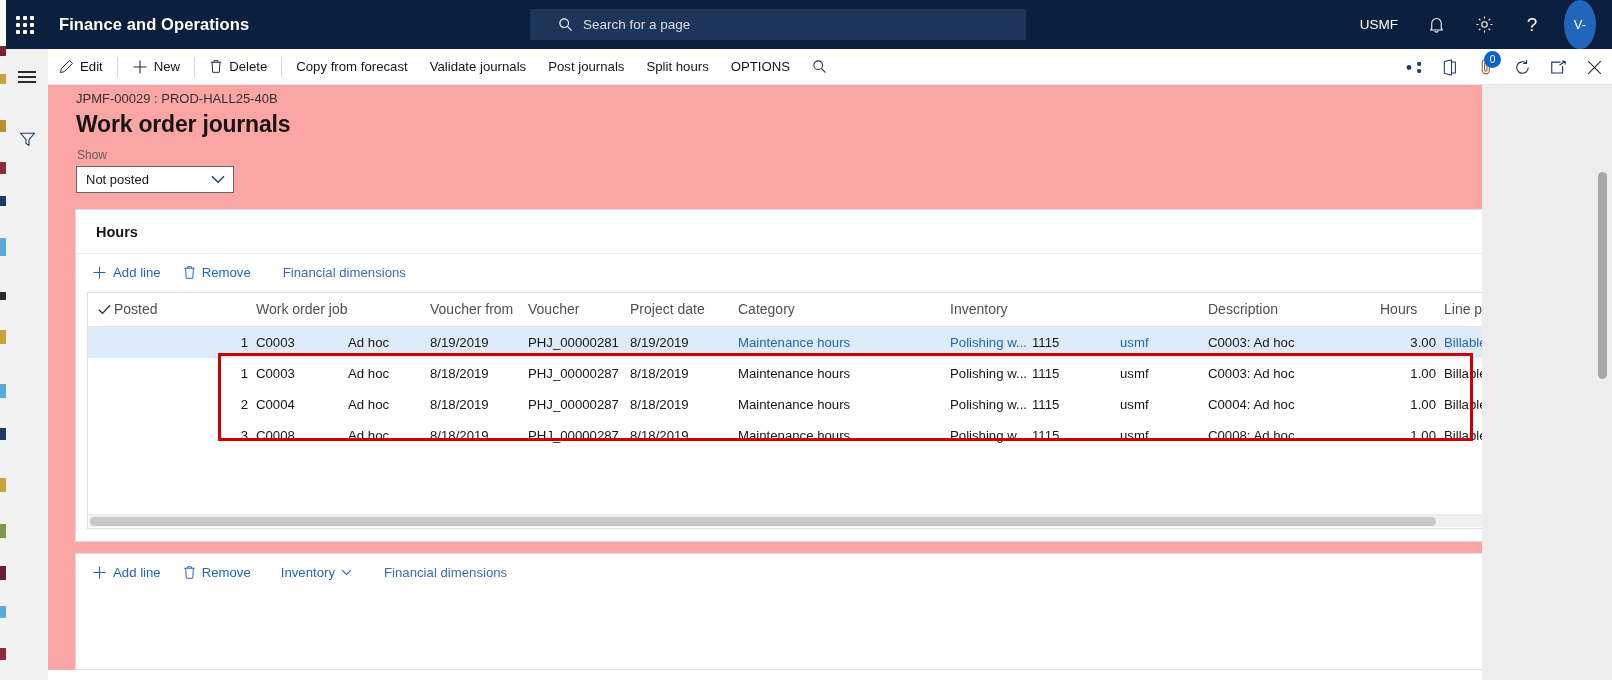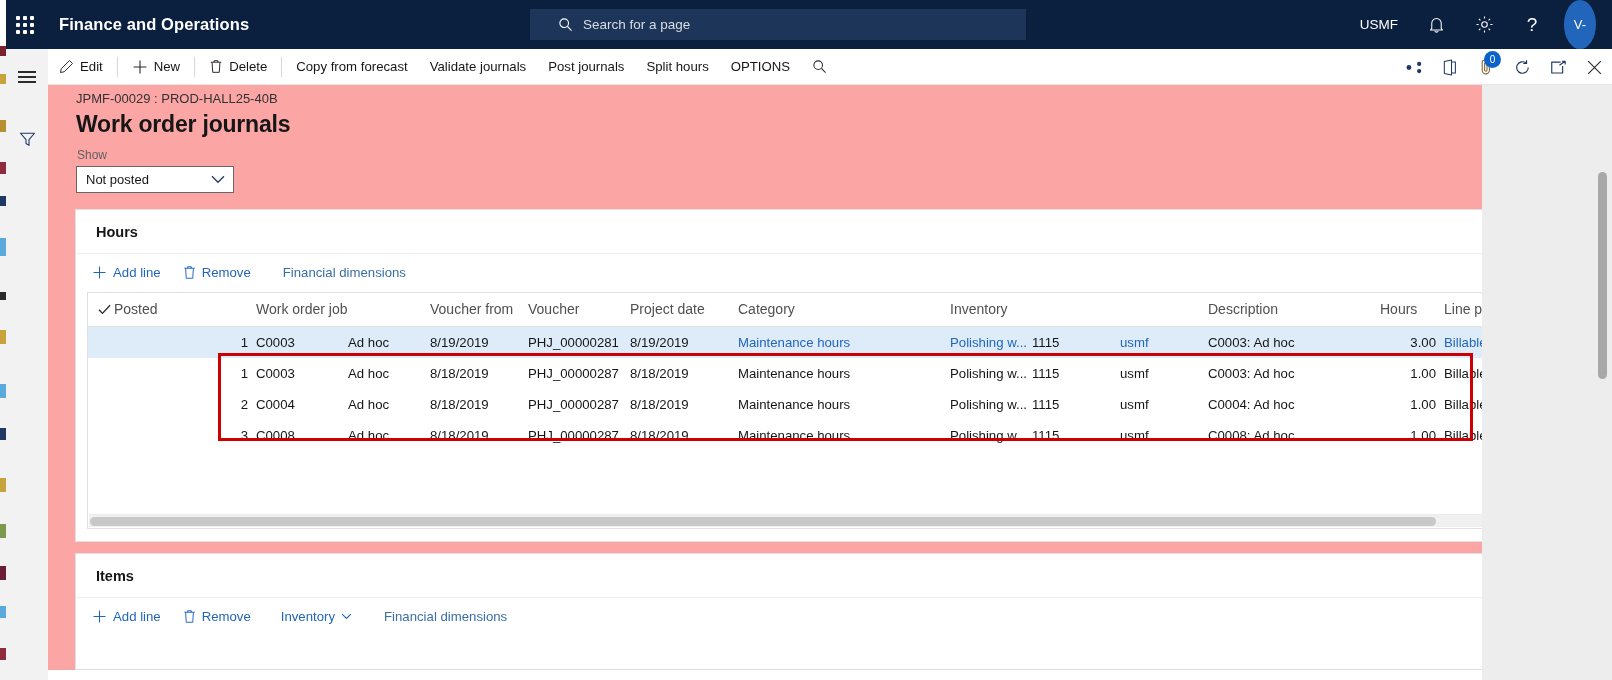--- a/index.html
+++ b/index.html
@@ -513,28 +513,20 @@
 
       <div class="hscroll">
         <i></i>
       </div>
     </div>
 
     <div class="redbox"></div>
   </div>
 
   <div class="card items">
-    <div class="card-head">
-      <span class="card-title">Items</span>
-      <span class="chev">
-        <svg width="15" height="9" viewBox="0 0 16 9">
-          <path d="M1.4 7.6L8 1.4l6.6 6.2" fill="none" stroke="#1f3864" stroke-width="1.3"></path>
-        </svg>
-      </span>
-    </div>
     <div class="card-toolbar">
       <div class="tbtn">
         <svg width="15" height="15" viewBox="0 0 16 16">
           <path d="M8 1.6v12.8M1.6 8h12.8" stroke="#2266bb" stroke-width="1.15"></path>
         </svg>
         <span>Add line</span>
       </div>
       <div class="tbtn">
         <svg width="13" height="15" viewBox="0 0 14 16">
           <g fill="none" stroke="#2266bb" stroke-width="1.05">

